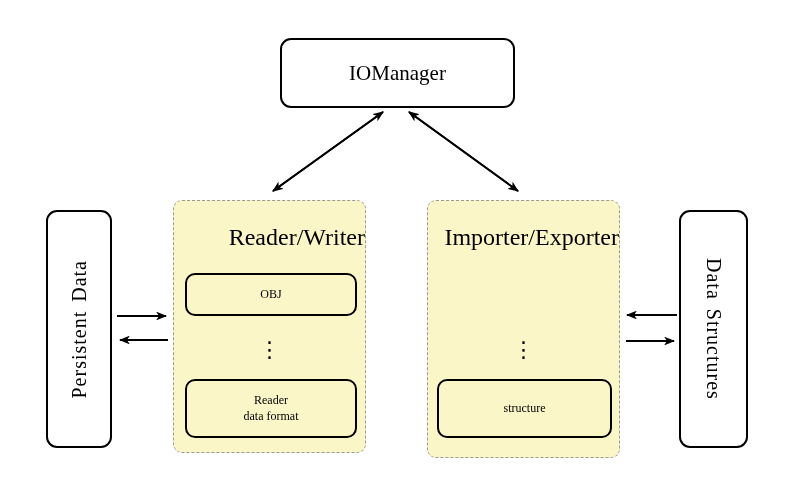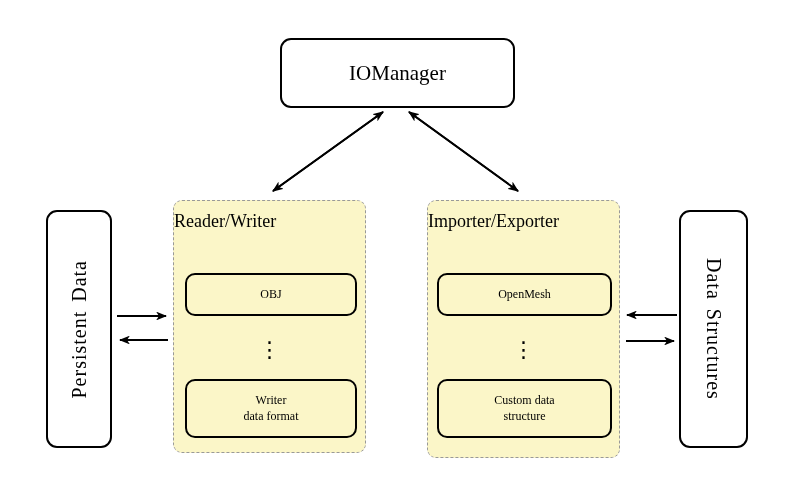--- a/index.html
+++ b/index.html
@@ -49,23 +49,23 @@
     position: absolute;
     background: #fbf6c8;
     border: 1.5px dashed #999999;
     border-radius: 9px;
     box-sizing: border-box;
   }
   .group-rw { left: 173px; top: 200px; width: 193px; height: 253px; }
   .group-ie { left: 427px; top: 200px; width: 193px; height: 258px; }
   .group-label {
     position: absolute;
-    top: 8px; left: 0; right: 0;
-    text-align: left;
-    font-size: 18px;
+    top: 24px; left: 0; right: 0;
+    text-align: right;
+    font-size: 24px;
     line-height: 24px;
   }
 
   
   .inner-node {
     position: absolute;
     background: #fbf6c8;
     border: 2.5px solid #000000;
     border-radius: 10px;
     box-sizing: border-box;
@@ -138,30 +138,26 @@
     <span class="vtext-down">Data Structures</span>
   </div>
 
   <div class="group group-rw">
     <div class="group-label">Reader/Writer</div>
     <div class="inner-node rw-item-0">
       <span>OBJ</span>
     </div>
     <div class="dots">⋮</div>
     <div class="inner-node rw-item-1">
-      <span>Writer</span>
+      <span>Reader</span>
       <span>data format</span>
     </div>
   </div>
 
   <div class="group group-ie">
     <div class="group-label">Importer/Exporter</div>
-    <div class="inner-node ie-item-0">
-      <span>OpenMesh</span>
-    </div>
     <div class="dots">⋮</div>
     <div class="inner-node ie-item-1">
-      <span>Custom data</span>
       <span>structure</span>
     </div>
   </div>
 
 </div>
 
 </body></html>

